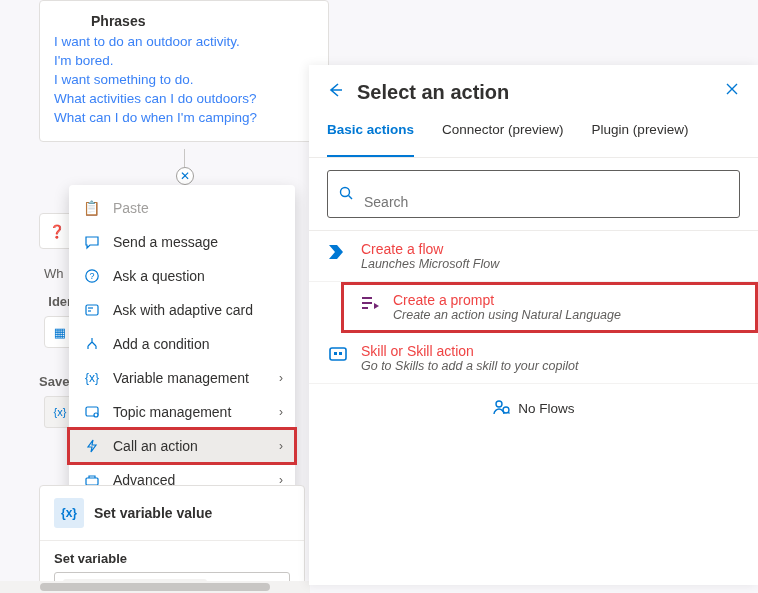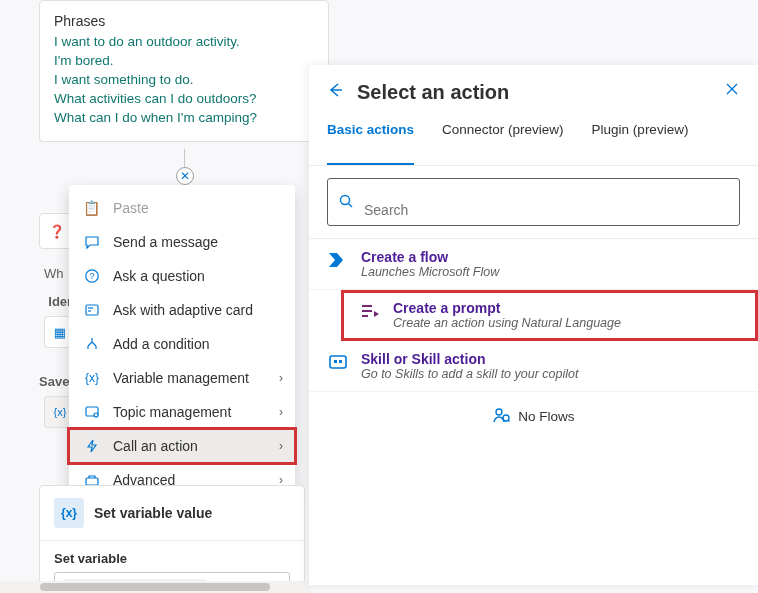--- a/index.html
+++ b/index.html
@@ -24,22 +24,22 @@
   
   .phrases-card {
     position: absolute;
     top: 0; left: 39px;
     width: 290px;
     background: #fff;
     border: 1px solid #e1dfdd;
     border-radius: 4px;
     padding: 12px 14px 14px 14px;
   }
-  .phrases-title { font-weight: 400; margin-bottom: 4px; }
-  .phrase-line { line-height: 1.4; font-size: 13.5px; color: #0f766e; }
+  .phrases-title { font-weight: 700; margin-bottom: 4px; margin-left: 37px; }
+  .phrase-line { line-height: 1.4; font-size: 13.5px; color: #3b82f6; }
 
   .connector-line {
     position: absolute;
     left: 184px; top: 149px;
     width: 0; height: 18px;
     border-left: 1px solid #c8c6c4;
   }
   .close-node {
     position: absolute;
     left: 176px; top: 167px;
@@ -154,21 +154,21 @@
     gap: 12px;
   }
   .panel-back { color:#0078d4; font-size:16px; cursor:default;}
   .panel-title { font-size:20px; font-weight:600; flex:1; }
   .panel-close { color:#0078d4; font-size:16px; cursor:default; }
   .tabs {
     display:flex; gap:28px;
     padding: 0 18px;
     border-bottom:1px solid #edebe9;
   }
-  .tab { padding:10px 0 26px 0; font-size:13.5px; color:#323130; cursor:default; }
+  .tab { padding:10px 0 18px 0; font-size:13.5px; color:#323130; cursor:default; }
   .tab.active { color:#0078d4; border-bottom:2px solid #0078d4; font-weight:600; }
   .search-wrap { padding: 12px 18px; }
   .search-box {
     border:1px solid #605e5c; border-radius:3px;
     display:flex; align-items:center; gap:8px;
     padding:6px 10px;
   }
   .search-box input {
     border:none; outline:none; flex:1; font-size:14px; color:#323130;
     font-family:inherit;
@@ -181,21 +181,21 @@
     display:flex; gap:12px; align-items:flex-start;
     padding:10px 18px;
     border-bottom:1px solid #f3f2f1;
     cursor:default;
   }
   .action-row.red-box { outline:3px solid #d13438; outline-offset:-3px;margin-left:32px; }
   .action-icon {
     width:22px; height:22px; flex:none;
     display:flex;align-items:center;justify-content:center;
   }
-  .action-txt .main { font-size:14px; color:#4c1d95;font-weight:bold; }
+  .action-txt .main { font-size:14px; color:#ef4444; }
   .action-txt .sub  { font-size:12.5px; color:#605e5c; font-style:italic; }
   .noflows {
     display:flex; align-items:center; justify-content:center; gap:8px;
     padding:14px 0; color:#323130; font-size:13.5px;
   }
 
   
   .hscroll {
     position:absolute; left:0; bottom:0; width:310px; height:12px;
     background:#f3f2f1;

